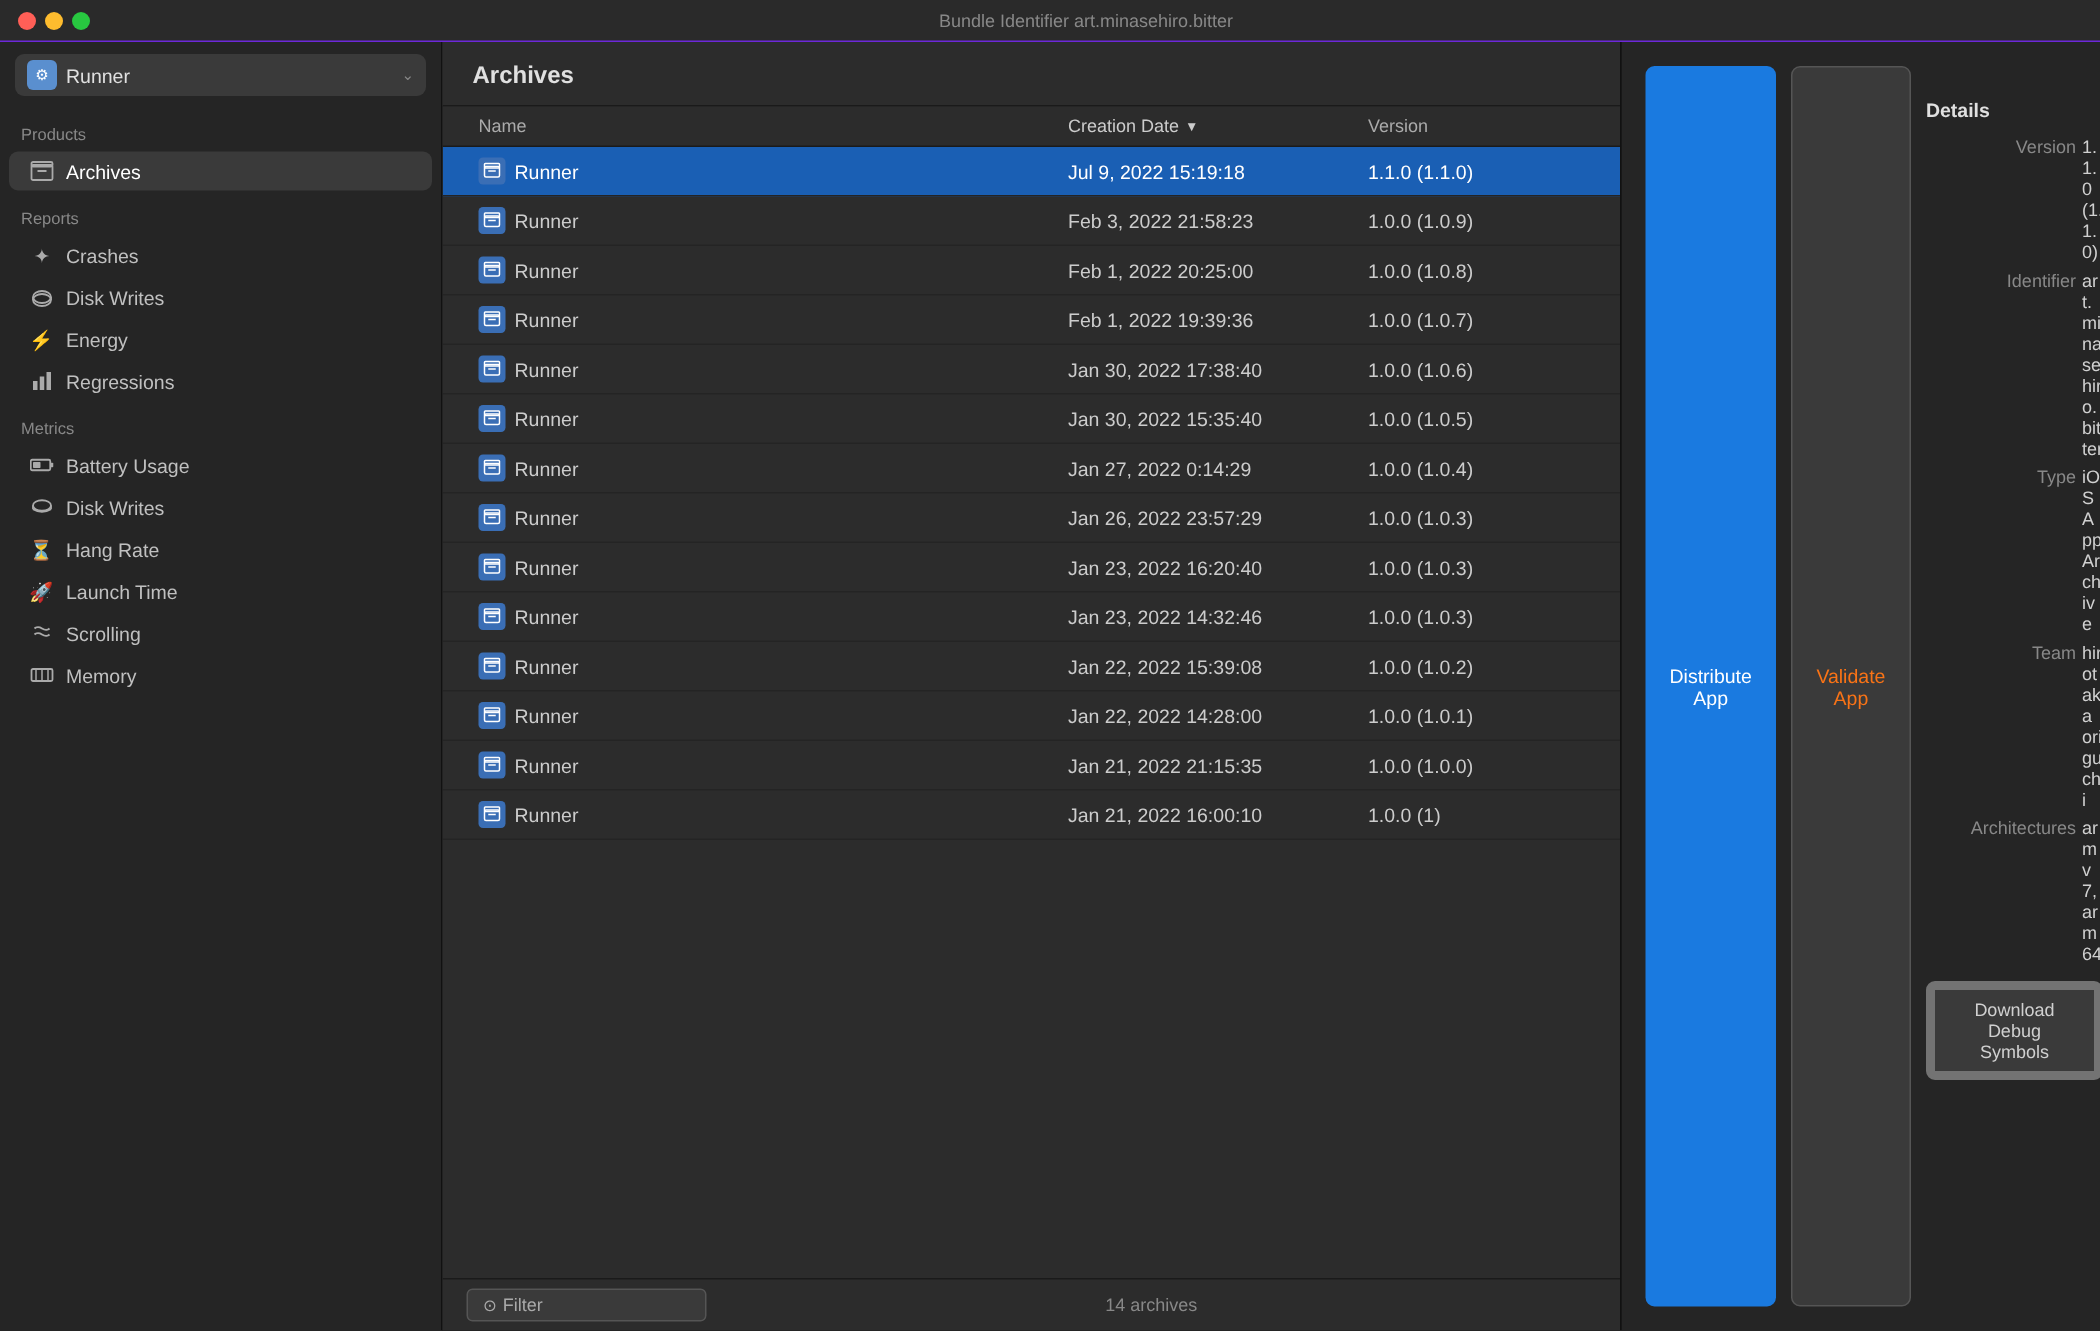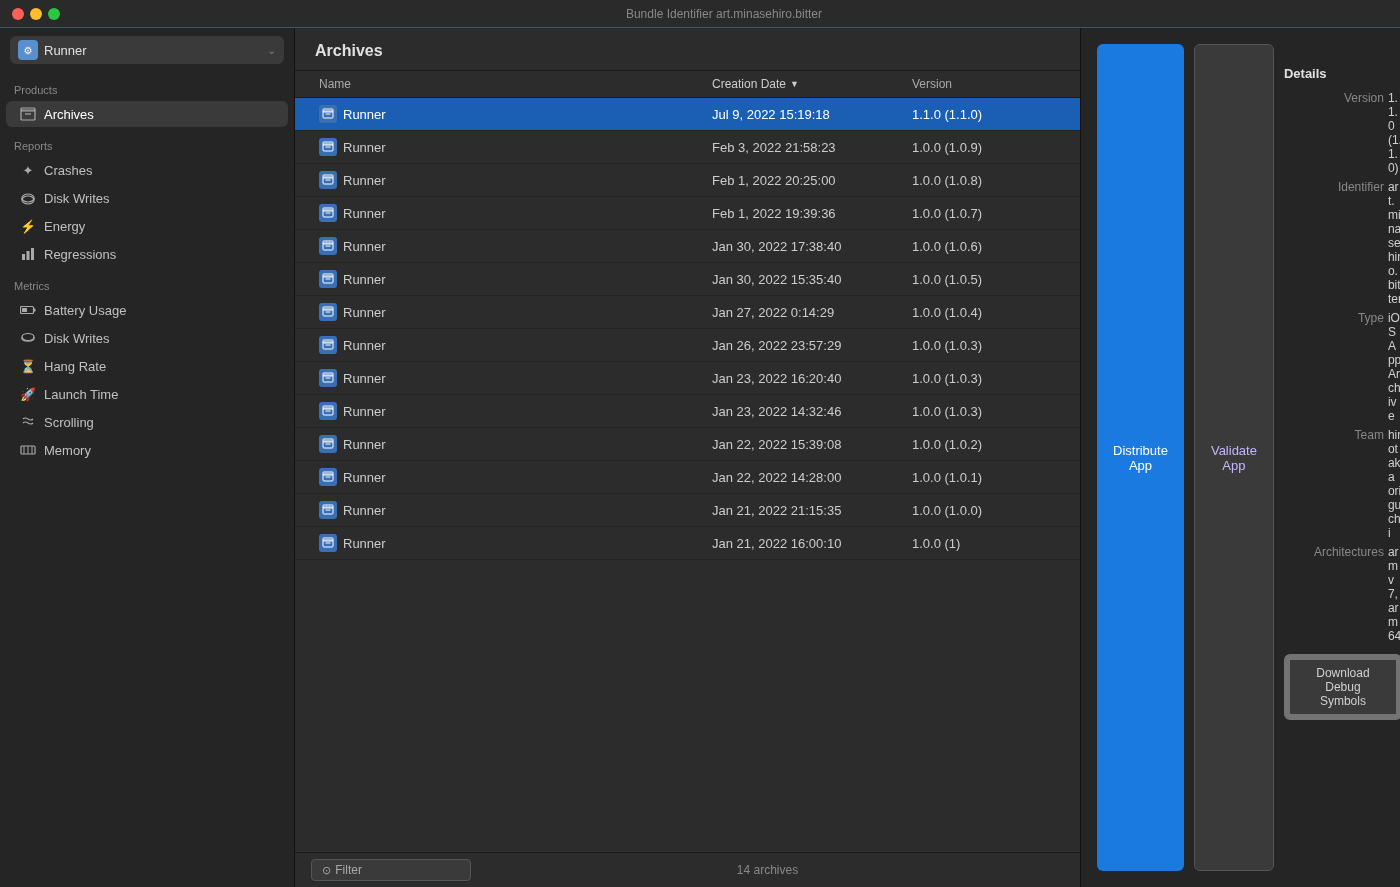--- a/index.html
+++ b/index.html
@@ -278,21 +278,21 @@
       padding: 9px 16px;
       font-size: 13px;
       font-weight: 500;
       cursor: pointer;
       width: 100%;
       text-align: center;
     }
 
     .btn-validate {
       background: #3a3a3a;
-      color: #c4b5fd;
+      color: #f97316;
       border: 1px solid #555;
       border-radius: 6px;
       padding: 8px 16px;
       font-size: 13px;
       font-weight: 500;
       cursor: pointer;
       width: 100%;
       text-align: center;
     }
 

